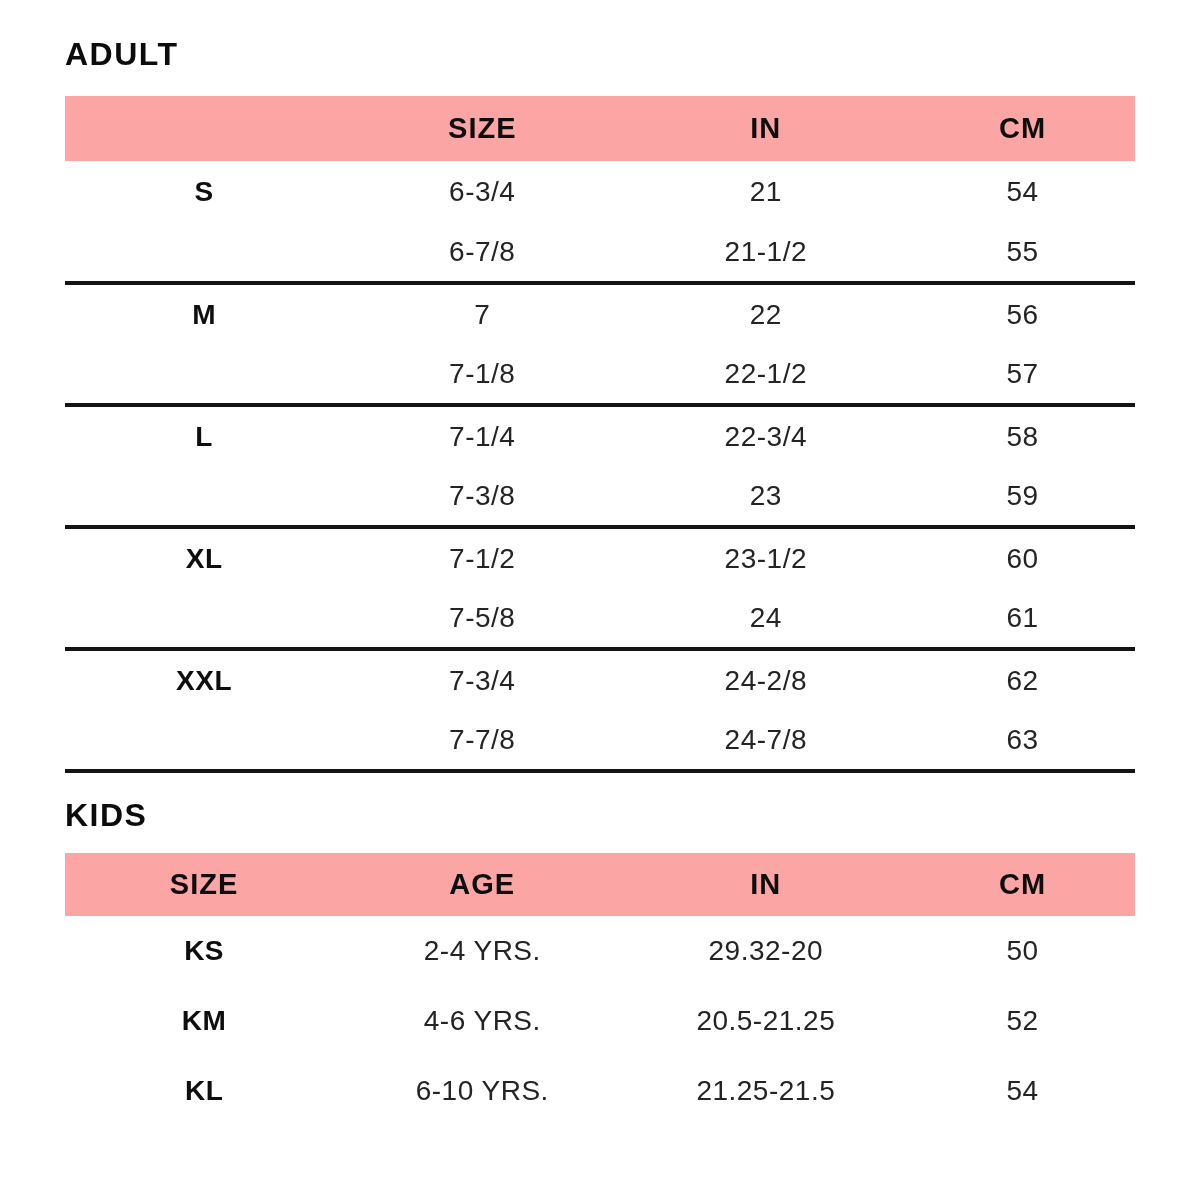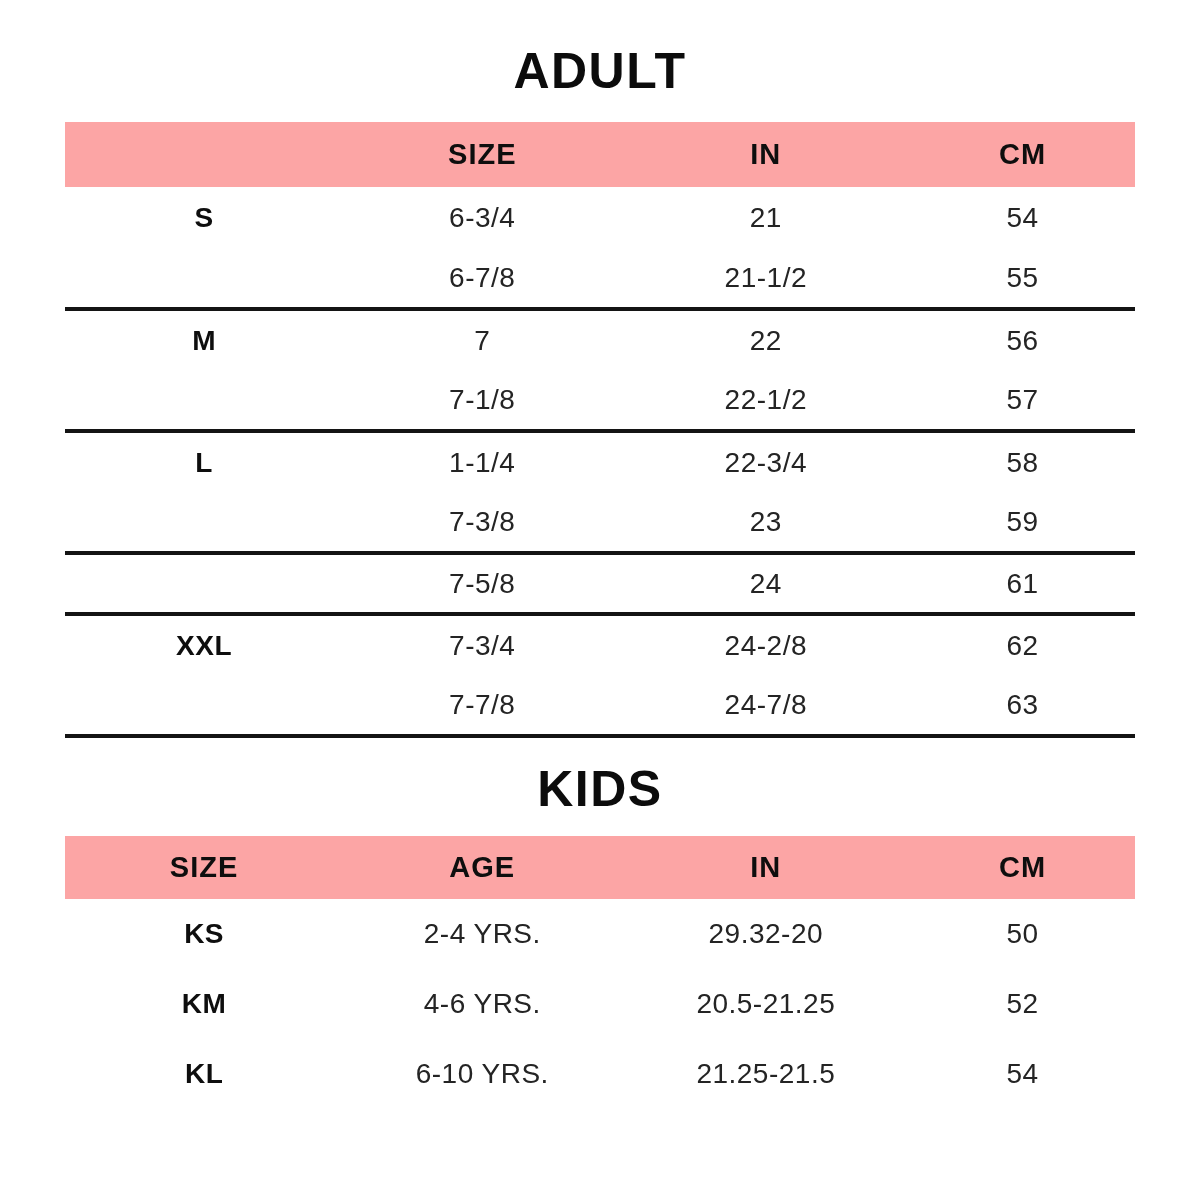--- a/index.html
+++ b/index.html
@@ -12,27 +12,26 @@
     height: 1200px;
     font-family: "Liberation Sans", sans-serif;
     color: #1d1d1d;
     overflow: hidden;
   }
   .content {
     padding: 38px 65px 0 65px;
     box-sizing: border-box;
   }
   .section-title {
-    margin: 8px;
-    font-size: 50px;
+    margin: 0;
+    font-size: 32px;
     line-height: 1.0;
     font-weight: 800;
     letter-spacing: 1.5px;
     color: #0c0c0c;
-    text-align: center;
   }
   .section-title.kids {
     margin-top: 26px;
   }
   table.size-table {
     width: 100%;
     border-collapse: collapse;
     table-layout: fixed;
   }
   table.adult {
@@ -131,32 +130,38 @@
       <tr>
         <th class="row-label"></th>
         <td class="val">7-1/8</td>
         <td class="val">22-1/2</td>
         <td class="val">57</td>
       </tr>
     </tbody>
     <tbody>
       <tr>
         <th class="row-label">L</th>
-        <td class="val">1-1/4</td>
+        <td class="val">7-1/4</td>
         <td class="val">22-3/4</td>
         <td class="val">58</td>
       </tr>
       <tr>
         <th class="row-label"></th>
         <td class="val">7-3/8</td>
         <td class="val">23</td>
         <td class="val">59</td>
       </tr>
     </tbody>
     <tbody>
+      <tr>
+        <th class="row-label">XL</th>
+        <td class="val">7-1/2</td>
+        <td class="val">23-1/2</td>
+        <td class="val">60</td>
+      </tr>
       <tr>
         <th class="row-label"></th>
         <td class="val">7-5/8</td>
         <td class="val">24</td>
         <td class="val">61</td>
       </tr>
     </tbody>
     <tbody>
       <tr>
         <th class="row-label">XXL</th>

